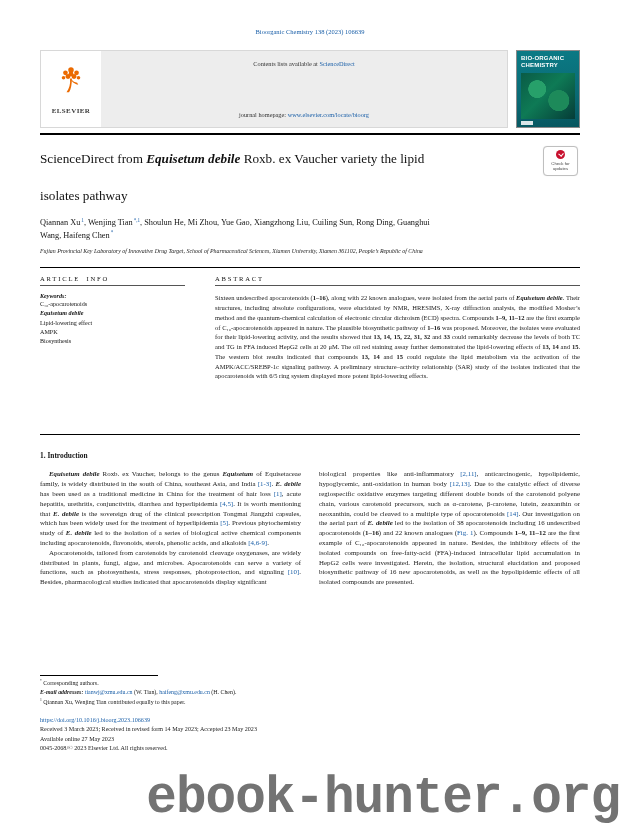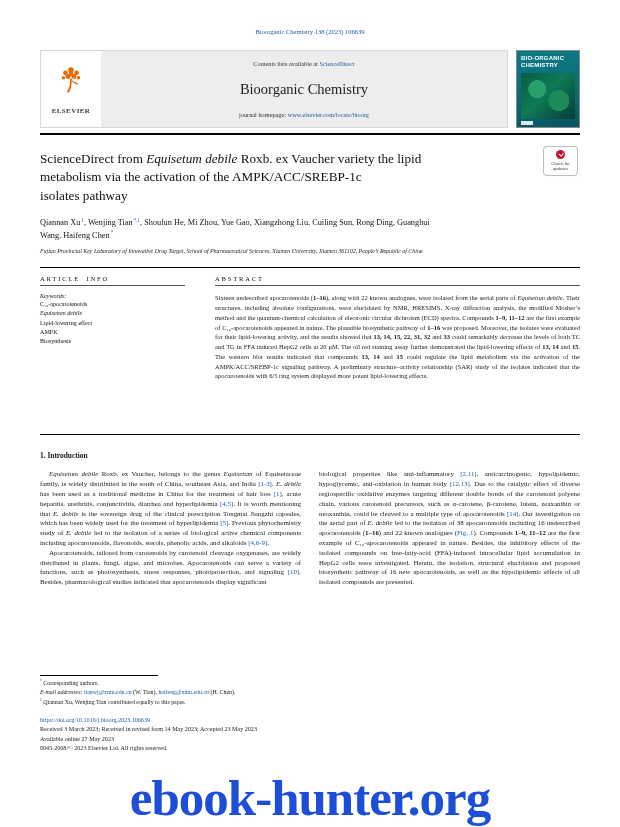--- a/index.html
+++ b/index.html
@@ -5,21 +5,21 @@
 <style>
   * { margin:0; padding:0; box-sizing:border-box; }
   html,body { background:#ffffff; }
   body {
     width:620px; height:827px;
     font-family:"Liberation Serif","DejaVu Serif",serif;
     color:#141414;
   }
   .page { position:relative; width:620px; height:827px; padding:28px 40px 0; overflow:hidden; background:#fff; }
   .b { font-weight:bold; }
-  .i { font-style:italic; }
+  .i { font-style:italic;font-weight:bold; }
   .link { color:var(--link_blue,#1a5fa8); }
   sup { font-size:62%; line-height:0; }
 
   .journal-ref { text-align:center; font-size:6.5px; margin-bottom:15px; }
 
   .header-row { display:flex; gap:8px; }
   .header-box { flex:1; background:var(--header_gray,#ededed); height:78px; display:flex; border:0.5px solid #d8d8d8; }
   .logo-panel { width:60px; background:#fff; display:flex; flex-direction:column; align-items:center; justify-content:center; gap:12px; }
   .logo-panel svg { display:block; }
   .elsevier-text { font-size:7px; font-weight:bold; letter-spacing:0.4px; color:#3a3a3a; }
@@ -61,21 +61,21 @@
   .body-cols { display:flex; gap:18px; margin-top:9px; min-height:196px; }
   .bcol { flex:1; font-size:6.9px; line-height:1.42; text-align:justify; color:#1a1a1a; }
   .para.indent { text-indent:9px; }
 
   .footnote-rule { width:118px; height:1px; background:#000; margin-top:10px; margin-bottom:3px; }
   .fn { font-size:5.9px; line-height:1.55; color:#222; }
   .fn .i { font-style:italic; }
 
   .imprint { margin-top:9px; font-size:6.1px; line-height:1.55; color:#222; }
 
-  .watermark { position:absolute; left:0; right:0; bottom:0px; text-align:center; font-family:Liberation Serif, serif; font-weight:bold; font-size:51px; letter-spacing:-1px; color:#1d4ed8; white-space:nowrap; }
+  .watermark { position:absolute; left:0; right:0; bottom:0px; text-align:right; font-family:Liberation Mono, monospace; font-weight:bold; font-size:51px; letter-spacing:-1px; color:#737373; white-space:nowrap; }
 </style>
 </head>
 <body>
 
 <div class="page">
 
   <div class="journal-ref link">Bioorganic Chemistry 138 (2023) 106639</div>
 
   <div class="header-row">
     <div class="header-box">
@@ -91,38 +91,37 @@
             <circle cx="5" cy="13.8" r="1.7"></circle>
             <circle cx="19" cy="13.8" r="1.7"></circle>
             <path d="M11.1 14.5 C11.6 19.5 10.4 24 7.8 27.5 L10.2 27.5 C12.2 24.5 12.7 19.5 12.9 14.5 Z"></path>
             <path d="M12.4 16.5 C14 18.8 16.2 20 18.8 20.4 L17.8 18.5 C15.6 18.1 13.8 17 12.6 15.4 Z"></path>
           </g>
         </svg>
         <div class="elsevier-text">ELSEVIER</div>
       </div>
       <div class="header-center">
         <div class="contents-line"><span>Contents lists available at </span><span class="link">ScienceDirect</span></div>
-        <div class="journal-title">Bioorganic Chemistry</div>
         <div class="homepage-line"><span>journal homepage: </span><span class="link">www.elsevier.com/locate/bioorg</span></div>
       </div>
     </div>
     <div class="cover">
       <div class="cover-title">
         <span>BIO-ORGANIC</span><br>
         <span>CHEMISTRY</span>
       </div>
       <div class="cover-img"></div>
       <div class="cover-foot"></div>
     </div>
   </div>
 
   <div class="header-rule"></div>
 
   <div class="title-section">
-    <h1 class="article-title"><span>ScienceDirect from </span><span class="i">Equisetum debile</span><span> Roxb. ex Vaucher variety the lipid </span><br><span>metabolism via the activation of the AMPK/ACC/SREBP-1c </span><br><span>isolates pathway</span></h1>
+    <h1 class="article-title"><span>ScienceDirect from </span><span class="i">Equisetum debile</span><span> Roxb. ex Vaucher variety the lipid </span><br><br><span>isolates pathway</span></h1>
     <div class="check-badge">
       <div class="badge-icon"></div>
       <div class="badge-text">Check for updates</div>
     </div>
 
     <div class="authors">
       <span class="author"><span>Qiannan Xu</span><sup class="asup">1</sup><span>, </span></span><span class="author"><span>Wenjing Tian</span><sup class="asup">*,1</sup><span>, </span></span><span class="author"><span>Shoulun He</span><span>, </span></span><span class="author"><span>Mi Zhou</span><span>, </span></span><span class="author"><span>Yue Gao</span><span>, </span></span><span class="author"><span>Xiangzhong Liu</span><span>, </span></span><span class="author"><span>Cuiling Sun</span><span>, </span></span><span class="author"><span>Rong Ding</span><span>, </span></span><span class="author"><span>Guanghui Wang</span><span>, </span></span><span class="author"><span>Haifeng Chen</span><sup class="asup">*</sup></span>
     </div>
 
     <div class="affiliation">Fujian Provincial Key Laboratory of Innovative Drug Target, School of Pharmaceutical Sciences, Xiamen University, Xiamen 361102, People’s Republic of China</div>

